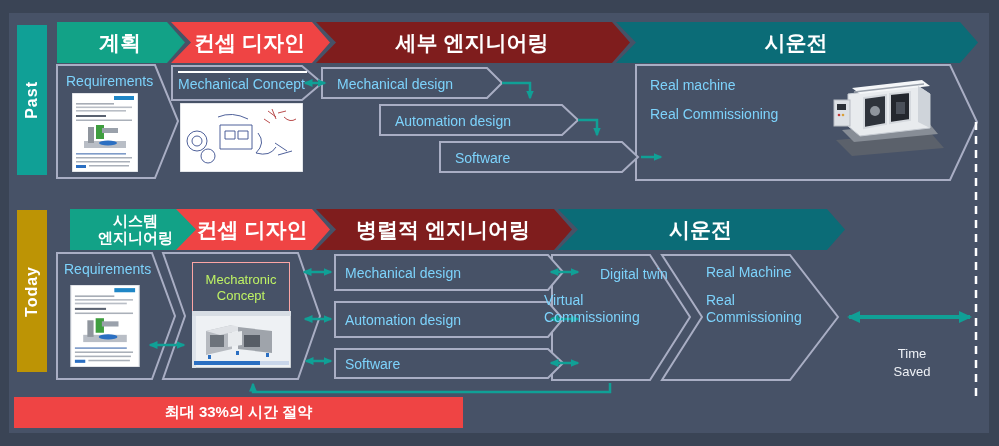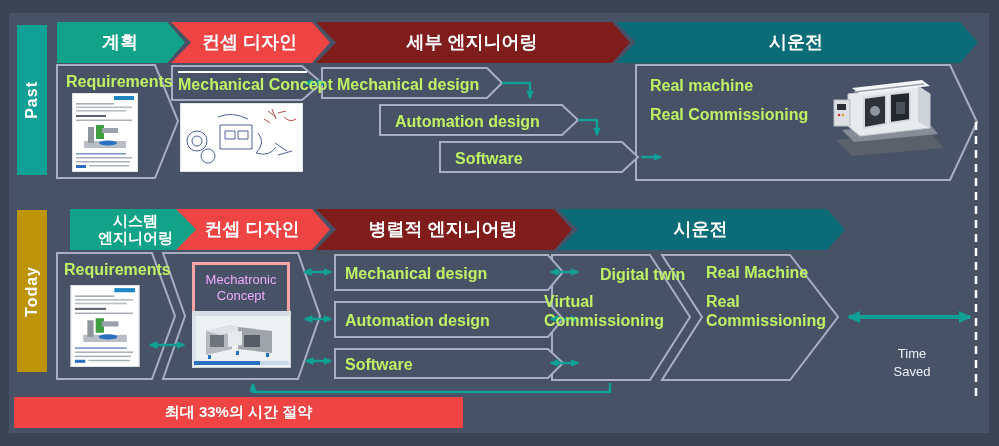--- a/index.html
+++ b/index.html
@@ -12,33 +12,33 @@
   .panel{position:absolute;left:9px;top:13px;width:980px;height:420px;background:#475267;}
   .vbar{
     position:absolute;width:30px;display:flex;align-items:center;justify-content:center;
     color:#fff;font-weight:bold;font-size:16px;
   }
   .vbar span{writing-mode:vertical-rl;transform:rotate(180deg);letter-spacing:1px;}
   #past-bar{left:17px;top:25px;height:150px;background:#10a096;}
   #today-bar{left:17px;top:210px;height:162px;background:#bd9405;}
   .chev{
     position:absolute;height:41px;display:flex;align-items:center;justify-content:center;
-    color:#fff;font-weight:bold;font-size:18px;text-align:center;line-height:1.12;
+    color:#fff;font-weight:bold;font-size:21px;text-align:center;line-height:1.12;
     padding:0 16px 0 14px;box-sizing:border-box;
   }
   .row1{top:22px;} .row2{top:209px;}
   .chev.first{clip-path:polygon(0 0,calc(100% - 18px) 0,100% 50%,calc(100% - 18px) 100%,0 100%);}
   .chev.notched{clip-path:polygon(0 0,calc(100% - 18px) 0,100% 50%,calc(100% - 18px) 100%,0 100%,20px 50%);}
   .green{background:#12a287;} .blue{background:#ef4444;} .gold{background:#7f1d1d;} .dteal{background:#0b6c77;}
-  .lbl{position:absolute;color:#bef264;font-size:16px;white-space:nowrap;font-weight:bold;}
+  .lbl{position:absolute;color:#7dd3fc;font-size:14px;white-space:nowrap;}
   .lbl.two{white-space:normal;line-height:1.2;}
   #mechatronic-box{
-    position:absolute;left:192px;top:262px;width:98px;height:52px;border:3px solid #fca5a5;
+    position:absolute;left:192px;top:262px;width:98px;height:52px;border:1px solid #fca5a5;
     box-sizing:border-box;display:flex;flex-direction:column;align-items:center;justify-content:center;
-    color:#f0abfc;font-size:13px;line-height:1.25;background:#475267;
+    color:#bef264;font-size:13px;line-height:1.25;background:#475267;
   }
   #banner{
     position:absolute;left:14px;top:397px;width:449px;height:31px;background:#ef4444;
     display:flex;align-items:center;justify-content:center;color:#fff;font-weight:bold;font-size:15px;
   }
   #time-label{
     position:absolute;left:868px;top:333px;width:88px;text-align:center;color:#eef1f6;
     font-size:13px;line-height:1.35;margin-top:12px;
   }
   svg.overlay{position:absolute;left:0;top:0;pointer-events:none;}

